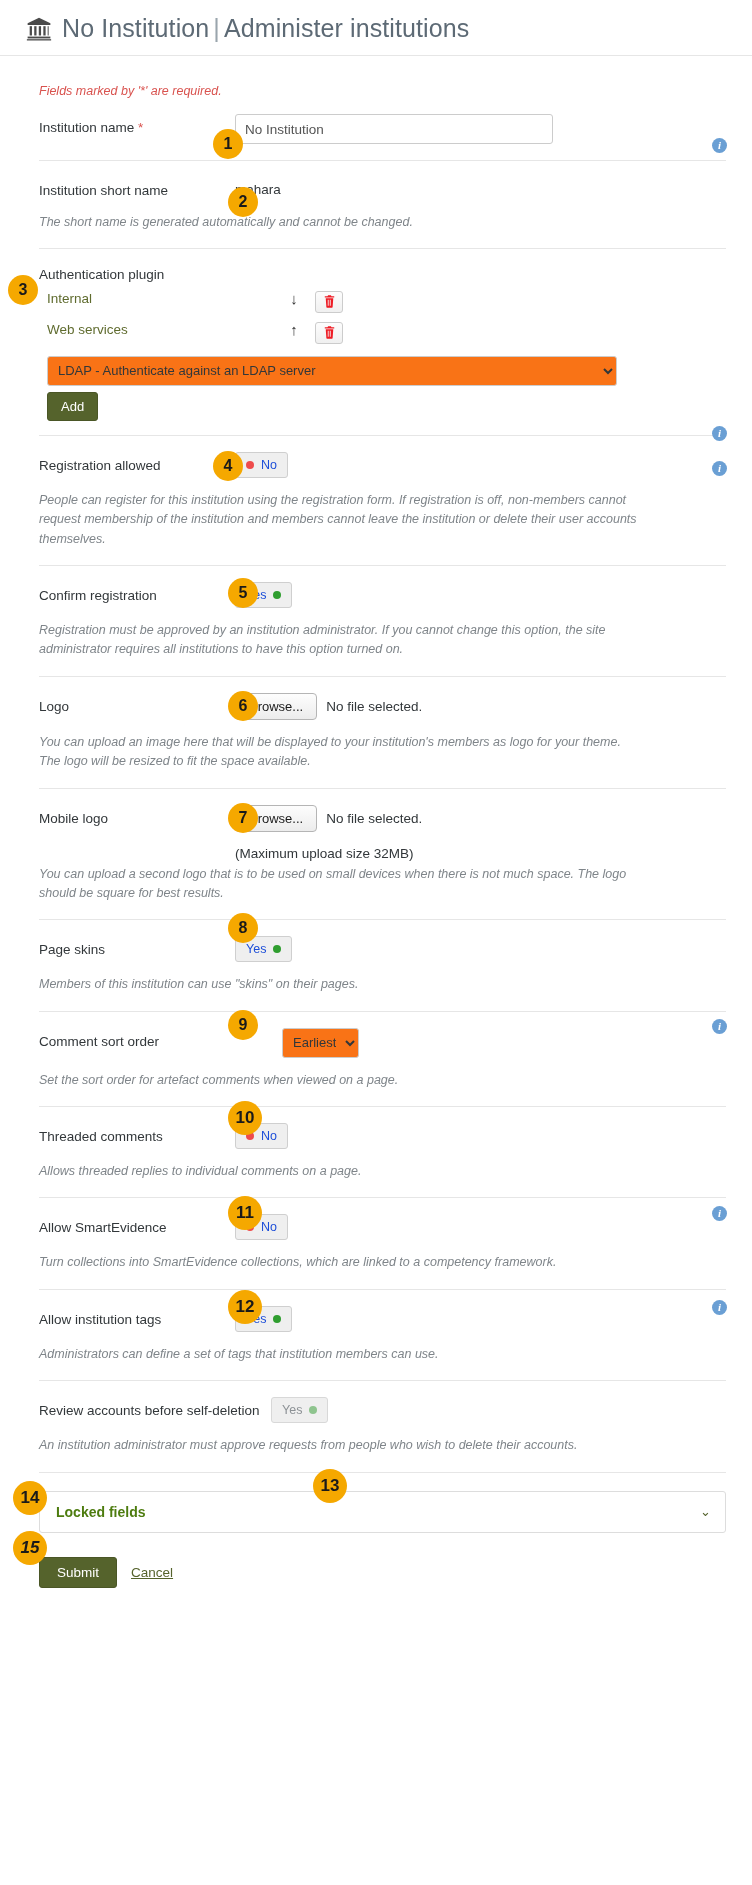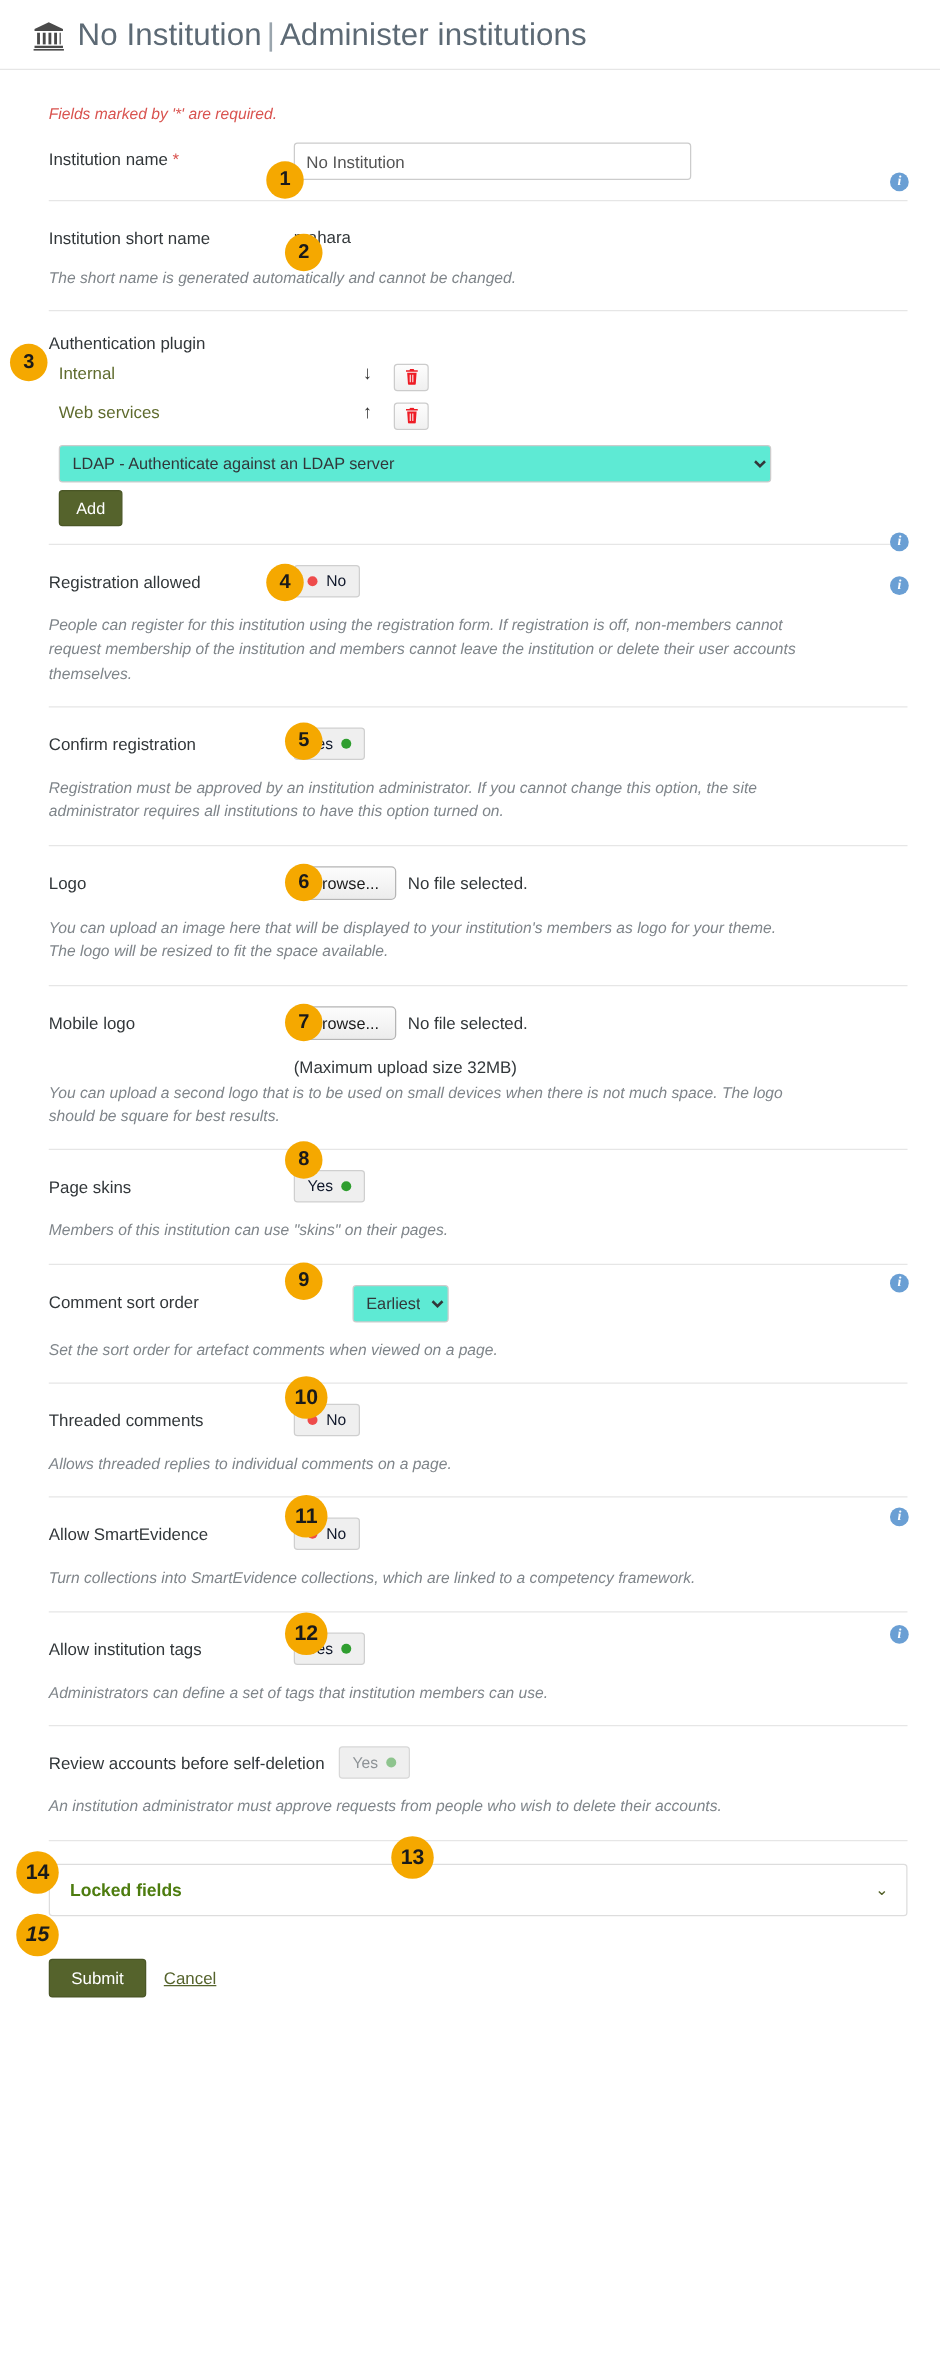--- a/index.html
+++ b/index.html
@@ -89,21 +89,21 @@
 
   .toggle {
     display: inline-flex;
     align-items: center;
     gap: 7px;
     background: #efefef;
     border: 1px solid #cfcfcf;
     border-radius: 3px;
     padding: 5px 10px;
     font-size: 12.5px;
-    color: #0f172a;
+    color: #1d4ed8;
     cursor: pointer;
     line-height: 1;
     height: 26px;
   }
   .toggle .dot { width:8px; height:8px; border-radius:50%; display:block; }
   .toggle .dot.on  { background:#2f9e2f; }
   .toggle .dot.off { background:#ee4b4b; }
   .toggle.disabled { color:#8d9296; background:#efefef; border-color:#d8d8d8; }
   .toggle.disabled .dot.on { background:#8ec48e; }
 
@@ -119,21 +119,21 @@
     cursor: pointer;
     height: 27px;
   }
   .no-file { font-size:13.5px; color:#32373a; }
   .maxsize { font-size:13.5px; color:#32373a; width:100%; margin-top:5px; padding-left:0; }
 
   select.sel {
     height: 30px;
     border: 1px solid #ccc;
     border-radius: 3px;
-    background: #5eead4;
+    background: #f97316;
     font-family: inherit;
     font-size: 13px;
     color: #32373a;
     padding: 3px 6px;
   }
   select.sel.wide { width: 570px; }
   select.sel.narrow { width: 77px; margin-left: 47px; }
 
   
   .auth-head {
@@ -205,21 +205,21 @@
     align-items: center;
     justify-content: space-between;
     padding: 0 14px 0 16px;
     cursor: pointer;
     background: #fff;
   }
   .locked-title { color:#4d7c0f; font-weight:bold; font-size:14px; }
   .chev { color:#55632c; font-size:13px; }
 
   .actions {
-    margin: 34px 0 0 13px;
+    margin: 24px 0 0 13px;
     display: flex;
     align-items: center;
     gap: 14px;
   }
   .btn-submit {
     background: #55632c;
     border: 1px solid #4a5626;
     border-radius: 3px;
     color: #fff;
     font-family: inherit;

